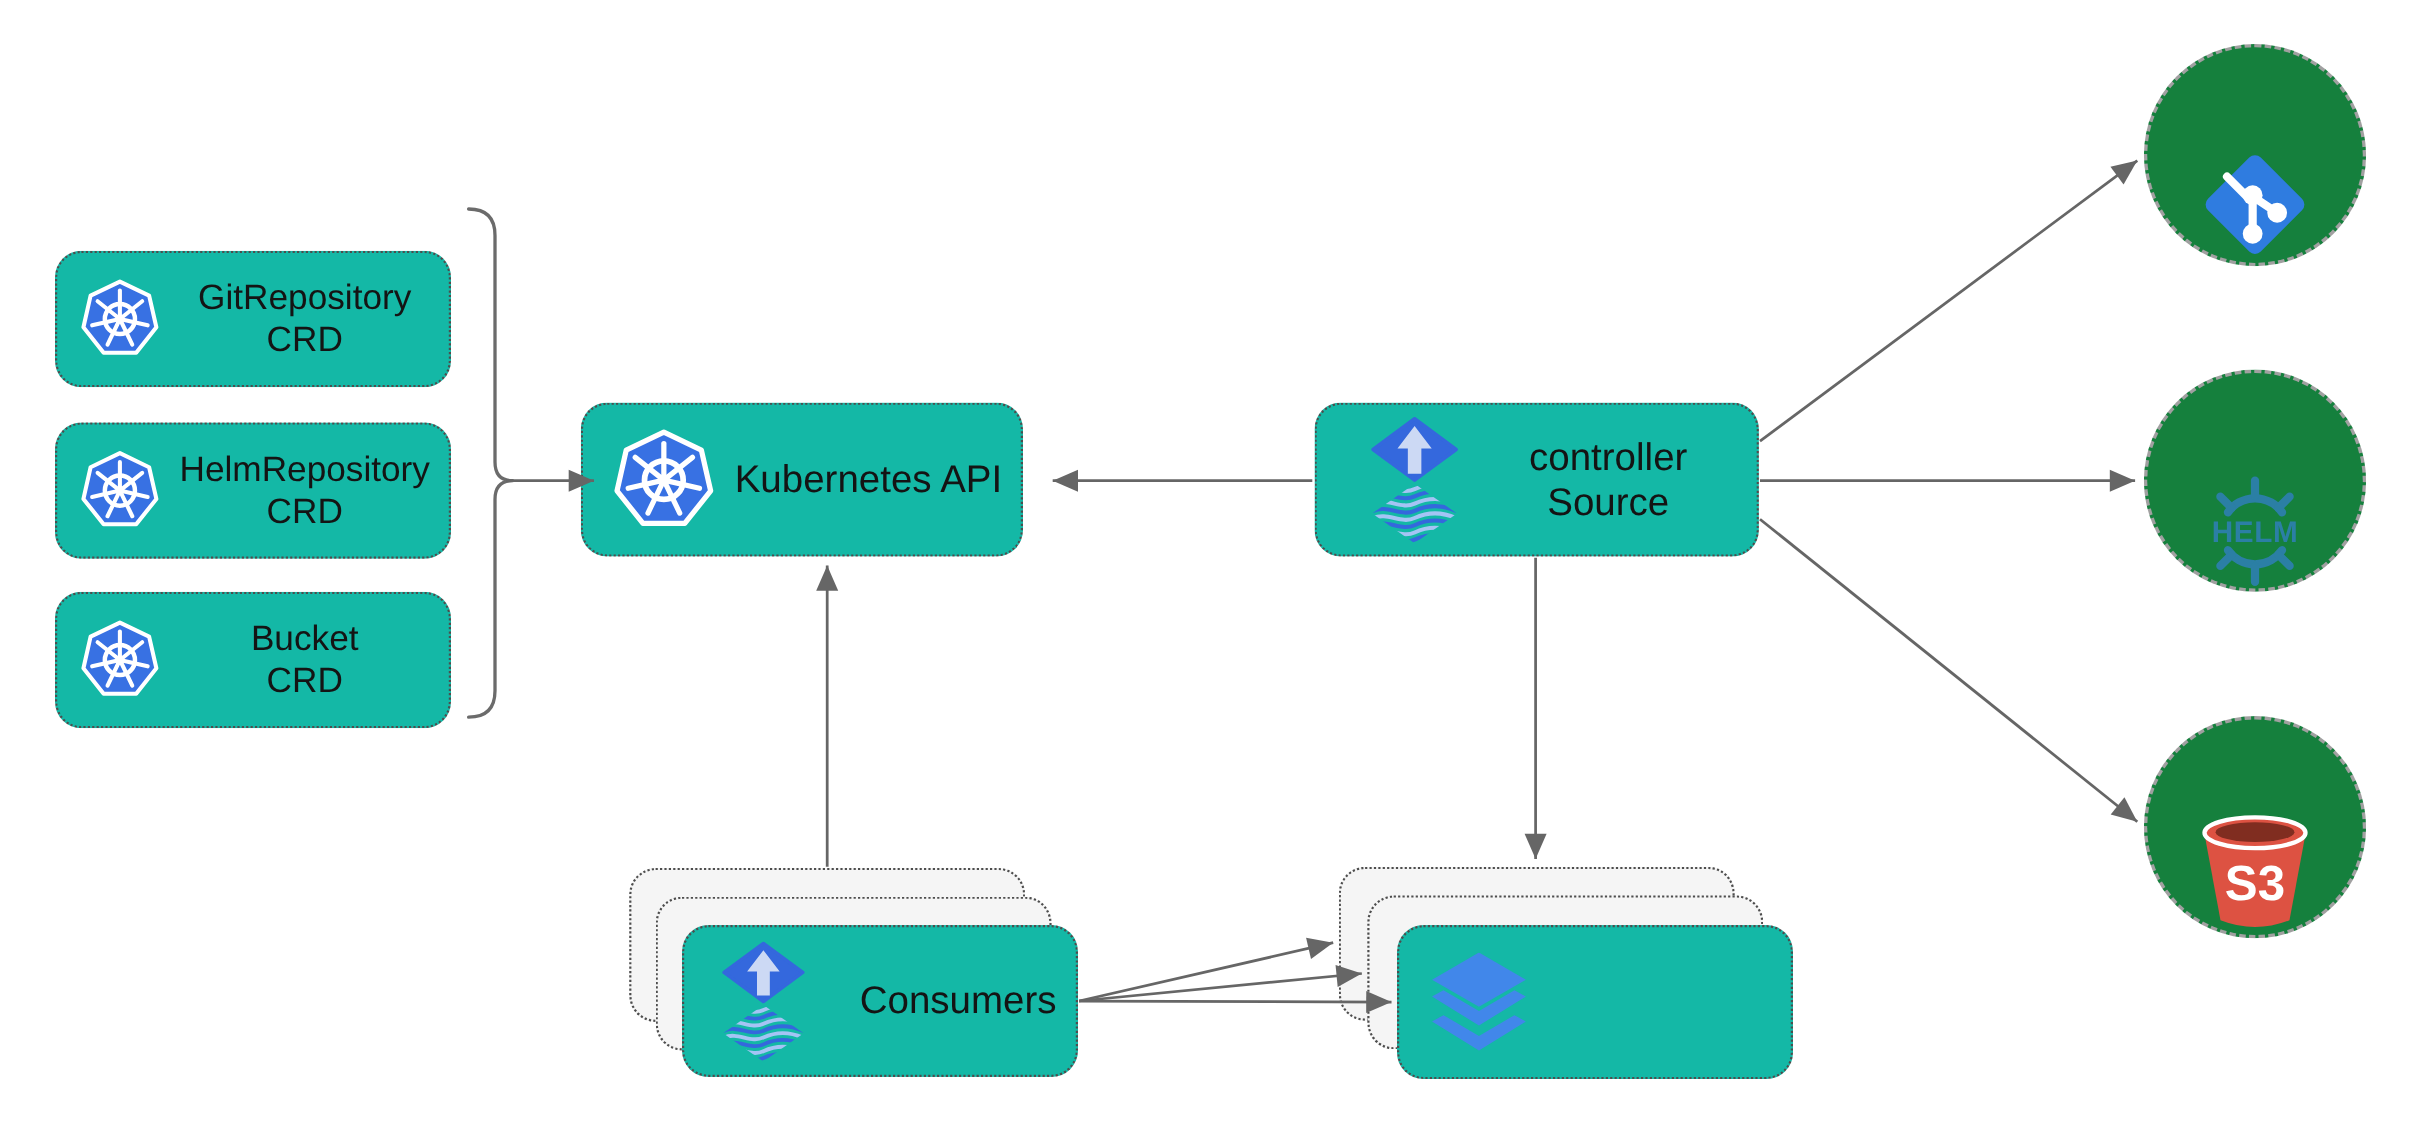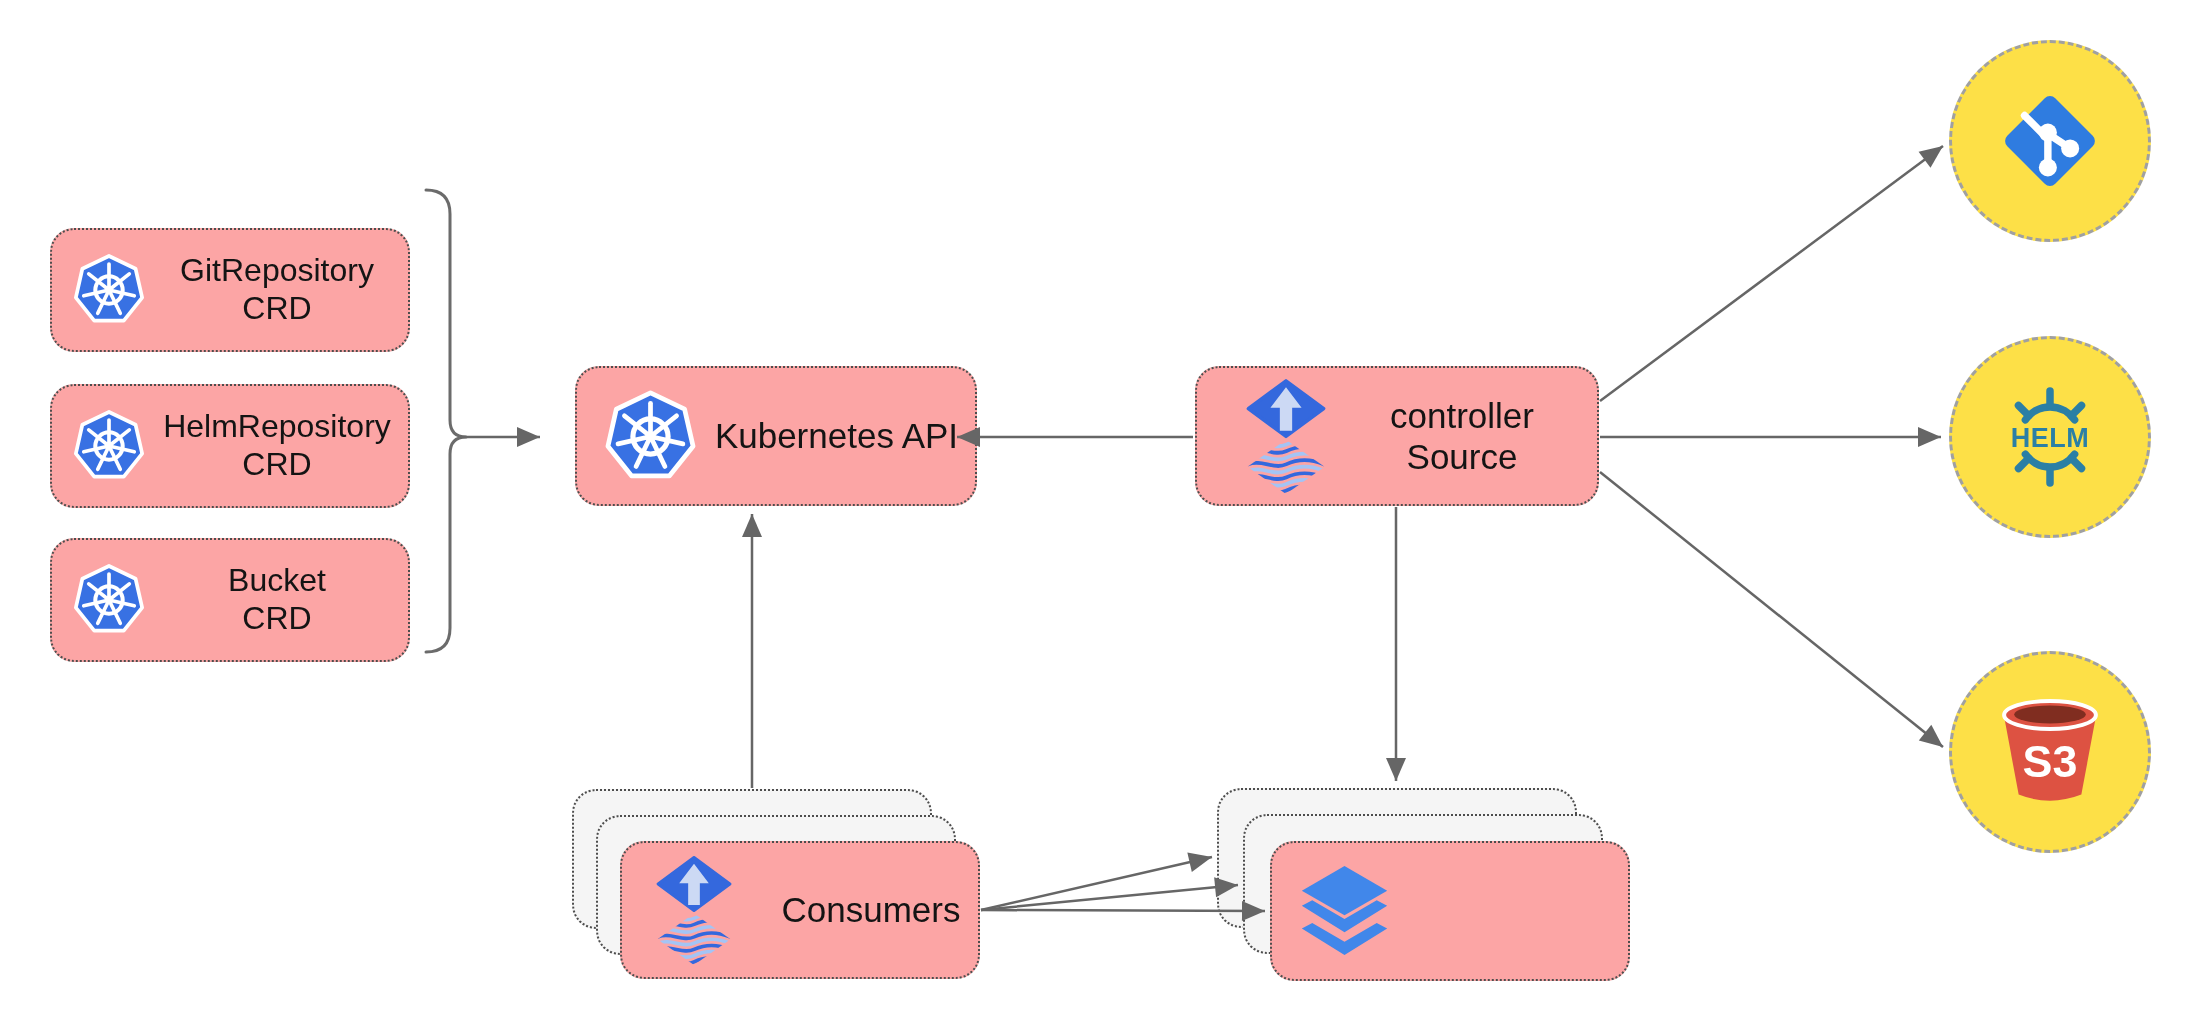--- a/index.html
+++ b/index.html
@@ -1,36 +1,36 @@
 <!DOCTYPE html>
 <html><head>
 <meta charset="utf-8">
 <style>
   html,body{margin:0;padding:0;background:#ffffff;}
   #canvas{
     position:relative;width:2196px;height:1030px;background:#ffffff;
     font-family:"Liberation Sans",sans-serif;color:#141414;overflow:hidden;
   }
   .node{
-    position:absolute;background:#fca5a5;border:2px dotted #4d4d4d;
+    position:absolute;background:#14b8a6;border:2px dotted #4d4d4d;
     border-radius:24px;box-sizing:border-box;display:flex;align-items:center;
   }
   .stackbox{
     position:absolute;background:#f5f5f5;border:2px dotted #4d4d4d;
     border-radius:24px;box-sizing:border-box;
   }
   .node .label{
     flex:1;text-align:center;font-size:32px;line-height:1.18;color:#141414;
   }
   .node .label.big{font-size:35px;}
   .iconwrap{display:flex;align-items:center;justify-content:center;}
   .circle{
     position:absolute;width:202px;height:202px;border-radius:50%;
-    background:#fde047;border:3px dashed #a0a0a0;box-sizing:border-box;
-    display:flex;align-items:center;justify-content:center;
+    background:#15803d;border:3px dashed #a0a0a0;box-sizing:border-box;
+    display:flex;align-items:flex-end;justify-content:center;
   }
   svg.overlay{position:absolute;left:0;top:0;z-index:5;pointer-events:none;}
   .zlow{z-index:1;}
 </style>
 </head>
 <body>
 
 <div id="canvas">
 
   <div class="node zlow" style="left:50px;top:228px;width:360px;height:124px;padding-left:20px;">
@@ -95,21 +95,21 @@
         <circle cx="50" cy="50" r="18.5" fill="none" stroke="#ffffff" stroke-width="5.5"></circle>
         <circle cx="50" cy="50" r="5.5" fill="#ffffff"></circle>
       </svg>
     </span>
     <div class="label">
       <div>Bucket</div>
       <div>CRD</div>
     </div>
   </div>
 
-  <div class="node zlow" style="left:575px;top:366px;width:402px;height:140px;padding-left:26px;align-items:center;">
+  <div class="node zlow" style="left:528px;top:366px;width:402px;height:140px;padding-left:26px;align-items:center;">
     <span class="iconwrap">
       <svg width="95" height="95" viewBox="0 0 100 100">
         <polygon points="50,4 85.9,21.3 94.8,60.2 70,91.4 30,91.4 5.2,60.2 14,21.3" fill="#3871e3" stroke="#ffffff" stroke-width="5" stroke-linejoin="round"></polygon>
         <g stroke="#ffffff" stroke-width="5" stroke-linecap="round">
           <line x1="50" y1="50" x2="50" y2="15"></line>
           <line x1="50" y1="50" x2="77.4" y2="28.2"></line>
           <line x1="50" y1="50" x2="84.1" y2="57.8"></line>
           <line x1="50" y1="50" x2="65.2" y2="81.5"></line>
           <line x1="50" y1="50" x2="34.8" y2="81.5"></line>
           <line x1="50" y1="50" x2="15.9" y2="57.8"></line>

